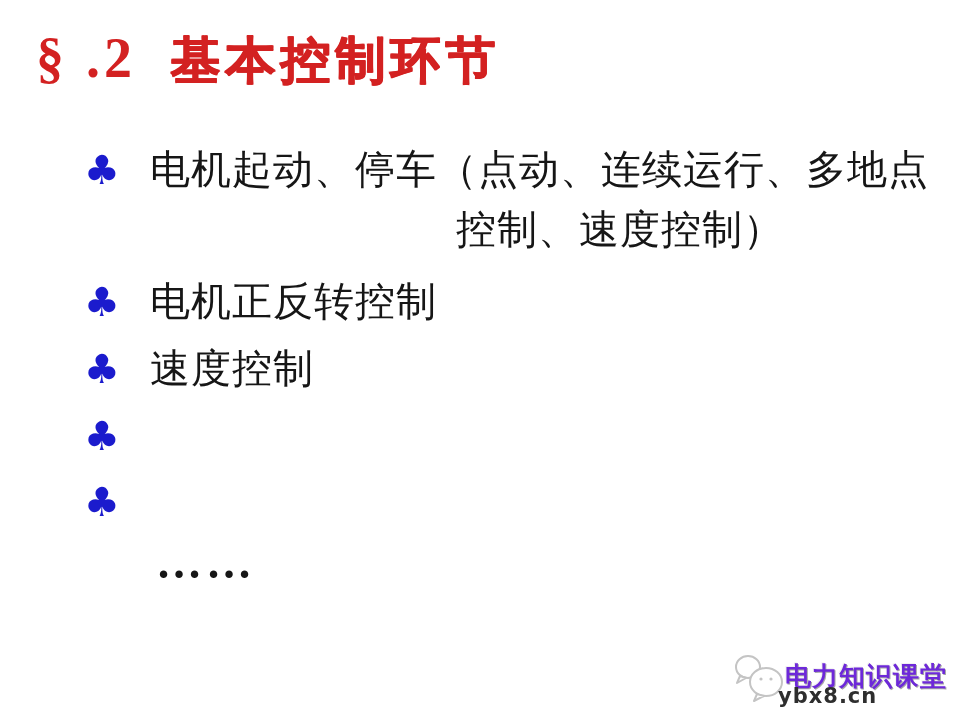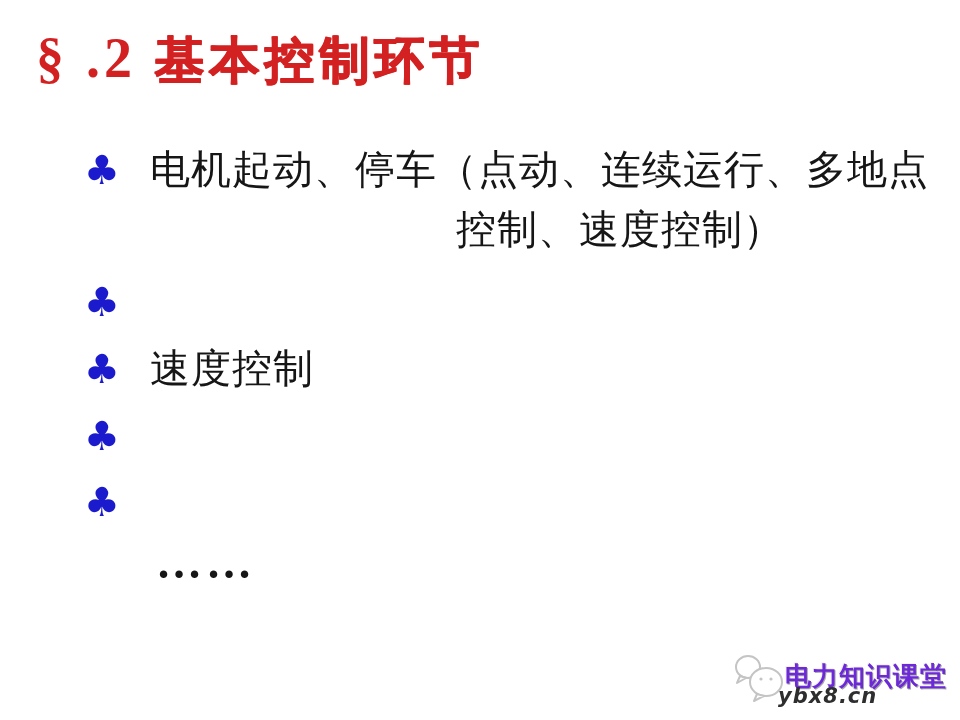--- a/index.html
+++ b/index.html
@@ -32,21 +32,21 @@
     font-size: 56px;
     color: #d32121;
     letter-spacing: 4px;
   }
   .title-text {
     font-family: "DejaVu Sans", sans-serif;
     font-weight: bold;
     font-size: 50px;
     color: #d32121;
     letter-spacing: 5px;
-    margin-left: 18px;
+    margin-left: 34px;
     text-shadow: 1px 0 0 #d32121, 0 1px 0 #d32121, 1px 1px 0 #d32121;
   }
 
   
   .bullet-row {
     position: absolute;
     left: 84px;
     display: flex;
     align-items: flex-start;
     white-space: nowrap;
@@ -121,41 +121,41 @@
   .wm-url {
     position: absolute;
     left: 45px;
     top: 34px;
     font-family: "DejaVu Sans", sans-serif;
     font-weight: bold;
     font-size: 21px;
     letter-spacing: 1px;
     color: #2e2e2e;
     white-space: nowrap;
-    font-style: italic;
   }
 </style>
 </head>
 <body>
 
 <div class="slide">
 
   <div class="title">
     <span class="title-num">§ .2</span>
     <span class="title-text">基本控制环节</span>
   </div>
 
   <div class="bullet-row row-1">
     <span class="club">♣</span>
     <span class="bullet-text">电机起动、停车（点动、连续运行、多地点</span>
   </div>
   <div class="row-1b">控制、速度控制）</div>
 
   <div class="bullet-row row-2">
     <span class="club">♣</span>
+    <span class="bullet-text">电机正反转控制</span>
   </div>
 
   <div class="bullet-row row-3">
     <span class="club">♣</span>
     <span class="bullet-text">速度控制</span>
   </div>
 
   <div class="bullet-row row-4">
     <span class="club">♣</span>
   </div>

